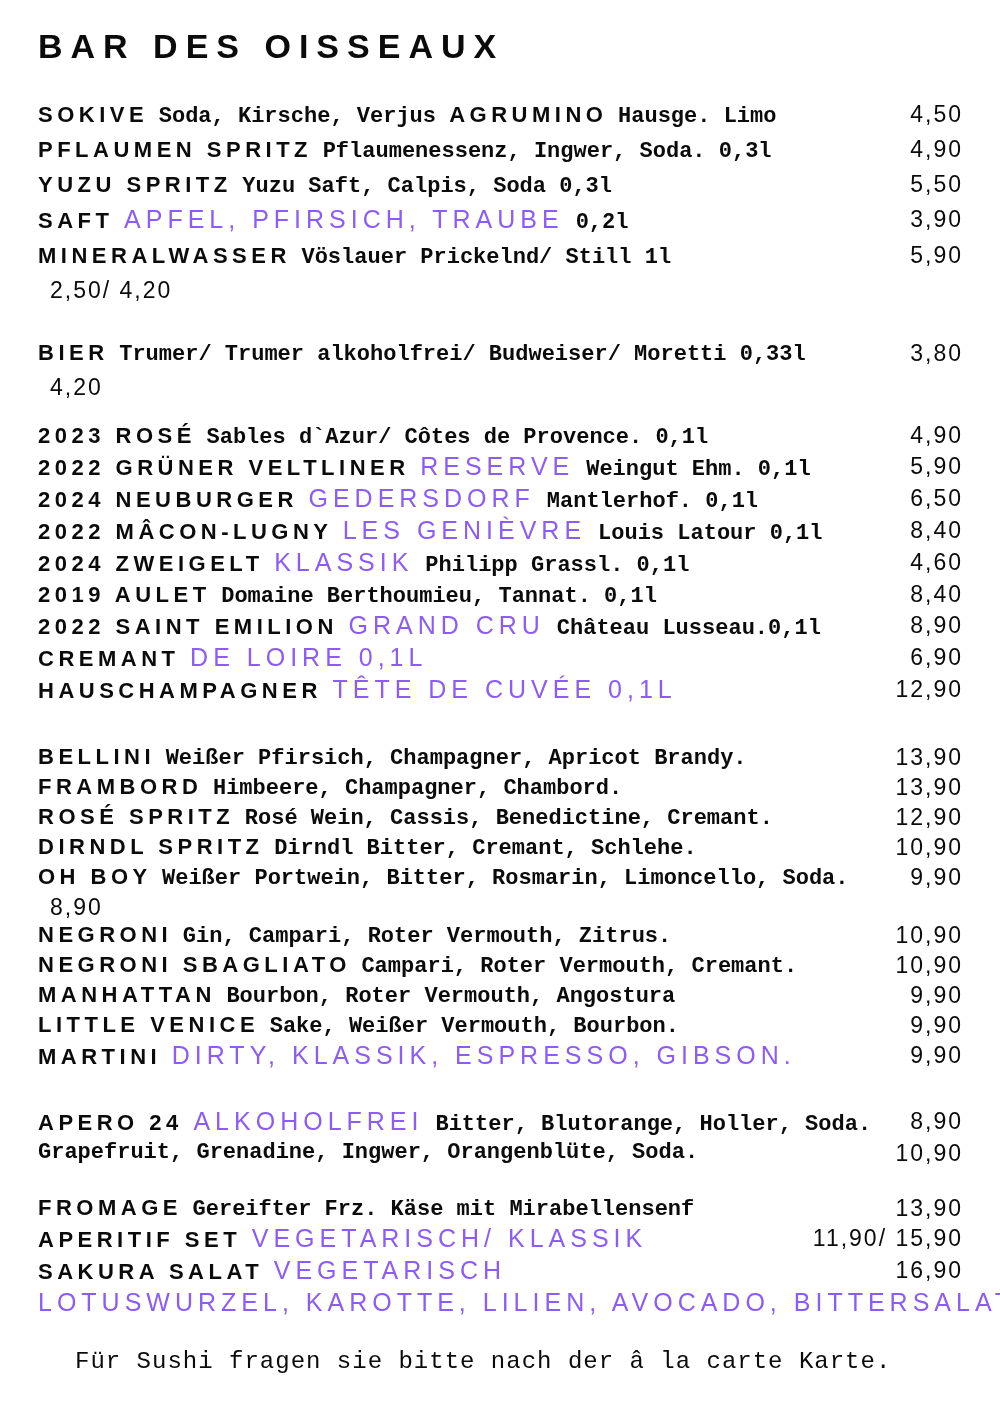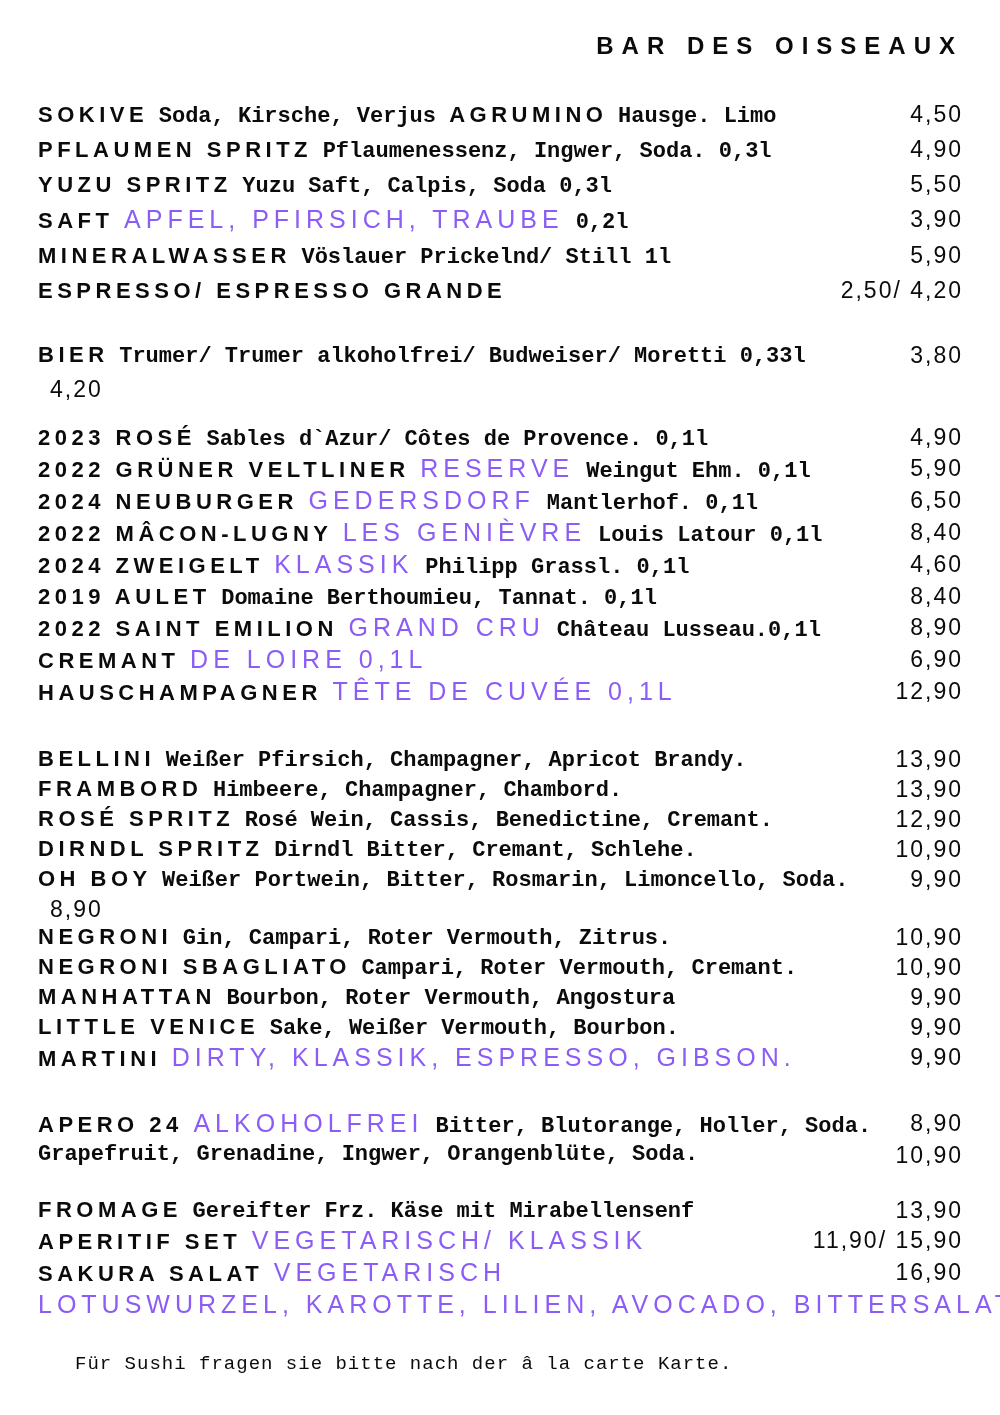--- a/index.html
+++ b/index.html
@@ -15,23 +15,23 @@
     font-family: "Liberation Sans", sans-serif;
   }
   .page {
     box-sizing: border-box;
     width: 1000px;
     height: 1415px;
     padding: 26px 37px 0 38px;
   }
   .title {
     margin: 0 0 32px 0;
-    text-align: right;
+    text-align: left;
     font-weight: 700;
-    font-size: 24px;
+    font-size: 34px;
     line-height: 40px;
     letter-spacing: 8px;
     white-space: nowrap;
   }
   .section { margin: 0; }
   .sec-1 { margin-top: 30px; }
   .sec-2 { margin-top: 18px; }
   .sec-3 { margin-top: 36px; }
   .sec-4 { margin-top: 34px; }
   .sec-5 { margin-top: 27px; }
@@ -61,21 +61,21 @@
   }
   .seg-mono {
     font-family: "Liberation Mono", monospace;
     font-weight: 700;
     font-size: 22px;
     letter-spacing: 0;
   }
   .seg-note {
     font-family: "Liberation Mono", monospace;
     font-weight: 400;
-    font-size: 19px;
+    font-size: 24px;
     letter-spacing: 1px;
   }
   .price {
     font-weight: 400;
     font-size: 23px;
     letter-spacing: 2px;
     padding-left: 12px;
     flex: 0 0 auto;
   }
 </style>
@@ -100,21 +100,20 @@
         </div>
         <div class="row">
           <div class="row-text"><span class="seg-name">SAFT </span><span class="seg-caps">APFEL, PFIRSICH, TRAUBE </span><span class="seg-mono">0,2l</span></div>
           <div class="price">3,90</div>
         </div>
         <div class="row">
           <div class="row-text"><span class="seg-name">MINERALWASSER </span><span class="seg-mono">Vöslauer Prickelnd/ Still 1l</span></div>
           <div class="price">5,90</div>
         </div>
         <div class="row">
-          <div class="row-text"><span class="seg-name">ESPRESSO/ ESPRESSO GRANDE</span></div>
           <div class="price">2,50/ 4,20</div>
         </div>
       </div>
       <div class="section sec-1">
         <div class="row">
           <div class="row-text"><span class="seg-name">BIER </span><span class="seg-mono">Trumer/ Trumer alkoholfrei/ Budweiser/ Moretti 0,33l</span></div>
           <div class="price">3,80</div>
         </div>
         <div class="row">
           <div class="price">4,20</div>

